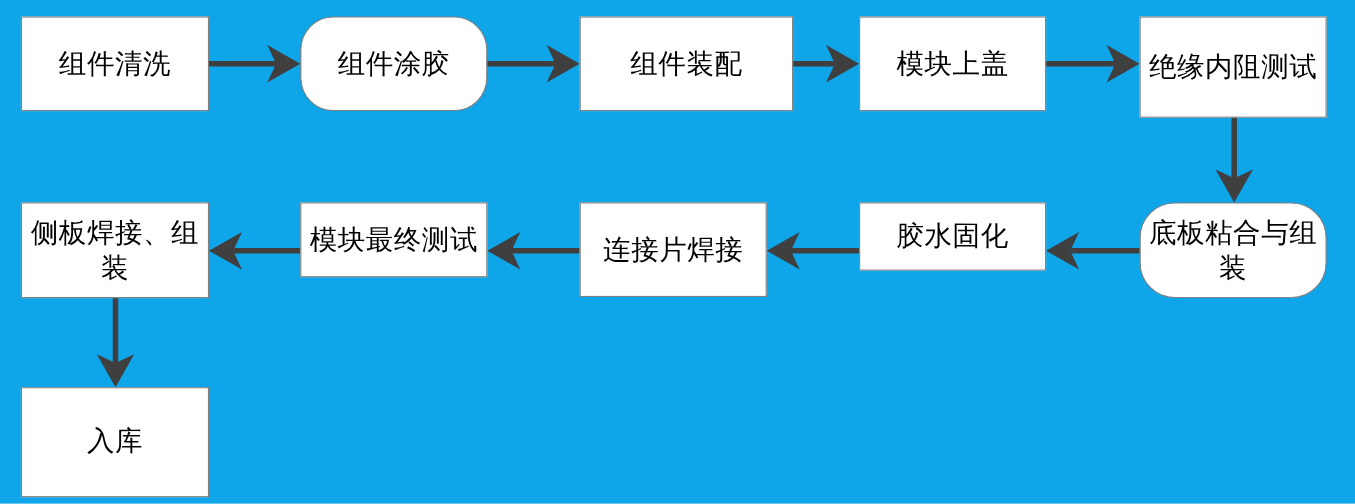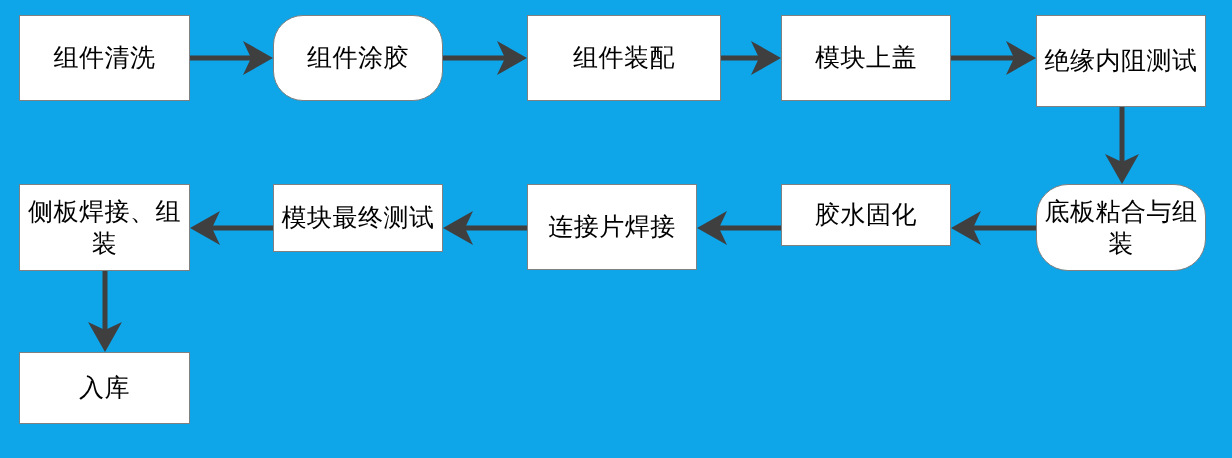--- a/index.html
+++ b/index.html
@@ -128,18 +128,18 @@
       </div>
       <div class="node-box" style="left: 527px; top: 184px; width: 170px; height: 86px; border-color: rgb(128, 128, 128); background: rgb(255, 255, 255); color: rgb(0, 0, 0);">
         <span class="node-label">连接片焊接</span>
       </div>
       <div class="node-box" style="left: 273px; top: 184px; width: 170px; height: 68px; border-color: rgb(128, 128, 128); background: rgb(255, 255, 255); color: rgb(0, 0, 0);">
         <span class="node-label">模块最终测试</span>
       </div>
       <div class="node-box" style="left: 19px; top: 184px; width: 171px; height: 87px; border-color: rgb(128, 128, 128); background: rgb(255, 255, 255); color: rgb(0, 0, 0);">
         <span class="node-label">侧板焊接、组装</span>
       </div>
-      <div class="node-box" style="left: 19px; top: 352px; width: 171px; height: 72px; border-color: rgb(128, 128, 128); background: rgb(255, 255, 255); color: rgb(0, 0, 0); font-family: Liberation Serif, serif;">
+      <div class="node-box" style="left: 19px; top: 352px; width: 171px; height: 100px; border-color: rgb(128, 128, 128); background: rgb(255, 255, 255); color: rgb(0, 0, 0); font-family: Liberation Serif, serif;">
         <span class="node-label">入库</span>
       </div>
     </div>
 
 </div>
 
 </body></html>

